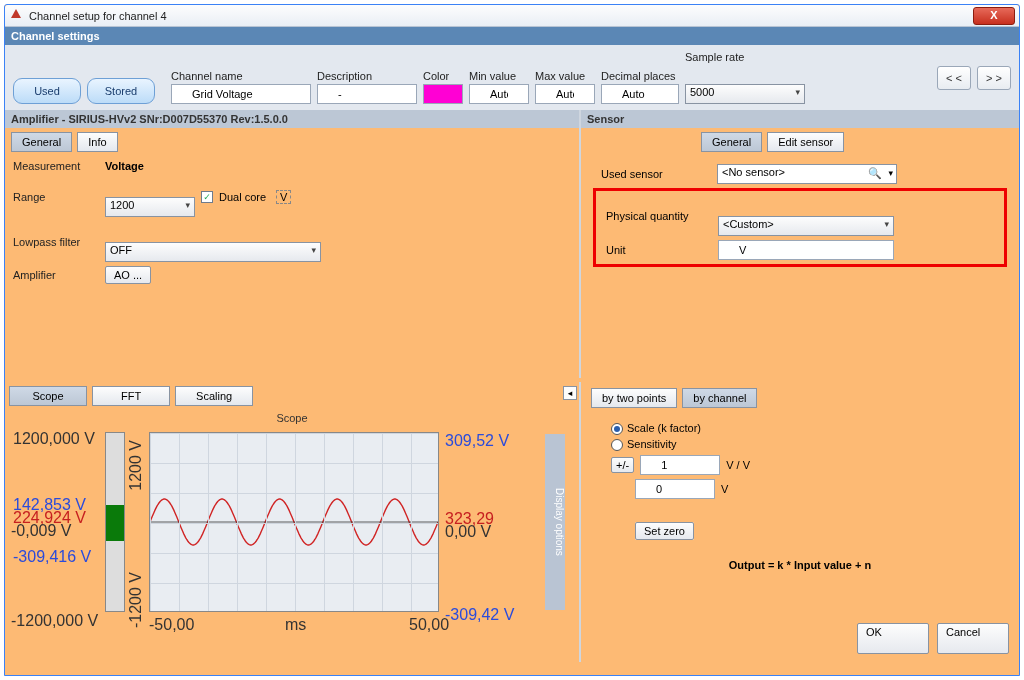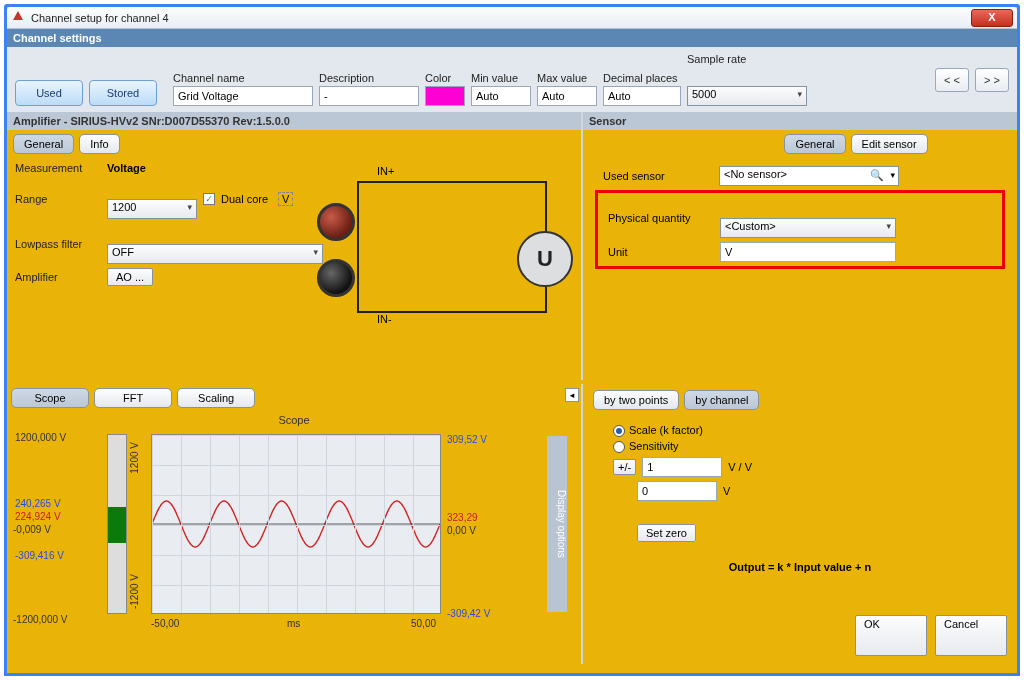--- a/index.html
+++ b/index.html
@@ -1,69 +1,69 @@
 <!DOCTYPE html>
 <html><head>
 <meta charset="utf-8">
 <style>
   * { box-sizing: border-box; font-family: Tahoma, Arial, sans-serif; font-size: 11px; }
   body { margin: 0; padding: 4px; background: #fff; width: 1024px; height: 680px; overflow: hidden; }
-  .window { border: 3px solid #3b82f6; border-radius: 3px 3px 0 0; background: #eab308; height: 672px; position: relative; }
+  .window { border: 1px solid #3b82f6; border-radius: 3px 3px 0 0; background: #fdba74; height: 672px; position: relative; }
   .titlebar { height: 22px; background: linear-gradient(#fdfdfd,#e9eef5); border-bottom: 1px solid #b8c4d4; display: flex; align-items: center; padding: 0 4px; border-radius: 3px 3px 0 0; }
   .titlebar .appicon { width: 14px; height: 14px; margin-right: 6px; display: inline-block; position: relative; }
   .titlebar .appicon::before { content:""; position:absolute; left:2px; top:0; border-left:5px solid transparent; border-right:5px solid transparent; border-bottom:9px solid #c0392b; }
   .titlebar-title { color: #222; }
   .closebtn { margin-left: auto; width: 42px; height: 18px; background: linear-gradient(#e76a5a,#c72f1e); border: 1px solid #8b1d10; border-radius: 3px; color: #fff; text-align: center; line-height: 14px; font-weight: bold; cursor: pointer; }
   .section-hdr { background: #5b87b5; color: #fff; font-weight: bold; padding: 3px 6px; }
   .panel { background: #e3e8ef; padding: 6px; }
   .toprow { display: flex; align-items: flex-end; gap: 6px; padding: 6px 8px; }
-  .pillbtn { width: 68px; height: 26px; border: 1px solid #6ea0d6; border-radius: 4px; background: linear-gradient(#e9f4ff,#bcdcf8); color: #1a3d6d; cursor: pointer; }
+  .pillbtn { width: 68px; height: 26px; border: 1px solid #6ea0d6; border-radius: 9px; background: linear-gradient(#e9f4ff,#bcdcf8); color: #1a3d6d; cursor: pointer; }
   .lbl { color: #222; margin-bottom: 2px; }
-  .fld { background: #fff; border: 1px solid #9aa7b8; height: 20px; padding: 2px 4px; }
+  .fld { background: #fff; border: 1px solid #9aa7b8; height: 20px; padding: 2px 20px; }
   .sel { background: linear-gradient(#fdfdfd,#e6e9ee); border: 1px solid #8893a2; height: 20px; padding: 1px 16px 1px 4px; position: relative; cursor: pointer; margin-top: 21px; }
   .sel::after { content: "▾"; position: absolute; right: 4px; top: 2px; color: #444; font-size: 9px; }
   .navbtn { width: 34px; height: 24px; border: 1px solid #9aa7b8; border-radius: 3px; background: linear-gradient(#fff,#e8ecf1); cursor: pointer; text-align: center; line-height: 22px; color: #333; }
   .cols { display: flex; height: 268px; }
   .colL { width: 576px; border-right: 2px solid #cfd6df; }
   .colR { flex: 1; }
   .subhdr { background: #bcc7d5; color: #333; padding: 3px 6px; font-weight: bold; }
   .tabs { padding: 4px 6px 0 6px; }
-  .tab { display: inline-block; padding: 3px 10px; border: 1px solid #8893a2; background: linear-gradient(#fdfdfd,#e4e8ee); cursor: pointer; border-radius: 5px; margin-right: 2px; }
+  .tab { display: inline-block; padding: 3px 10px; border: 1px solid #8893a2; background: linear-gradient(#fdfdfd,#e4e8ee); cursor: pointer; border-radius: 0; margin-right: 2px; }
   .tab.active { background: linear-gradient(#cfd9e6,#bcc7d5); }
   .formrow { display: flex; align-items: center; padding: 2px 8px; gap: 6px; }
   .formrow .k { width: 86px; color: #222; }
   .chk { width: 12px; height: 12px; border: 1px solid #6f7b8c; background: #fff; display: inline-block; text-align: center; line-height: 10px; font-size: 9px; color: #2a5; }
   .btn-sm { padding: 2px 8px; border: 1px solid #8893a2; background: linear-gradient(#fdfdfd,#e6e9ee); cursor: pointer; border-radius: 2px; }
   .diagram { position: absolute; left: 300px; top: 156px; width: 270px; height: 200px; }
   .wire { position: absolute; background: #222; }
   .connector { position: absolute; width: 38px; height: 38px; border-radius: 50%; border: 3px solid #333; }
   .conn-red { background: radial-gradient(circle at 35% 35%, #c85b4a, #6b1e12 70%); }
   .conn-blk { background: radial-gradient(circle at 35% 35%, #666, #111 70%); }
   .meter { position: absolute; width: 56px; height: 56px; border-radius: 50%; border: 2px solid #333; background: #dcdedf; text-align: center; line-height: 52px; font-size: 22px; font-weight: bold; color: #222; }
   .redbox { border: 3px solid #e00; }
   .lower { display: flex; height: 280px; margin-top: 4px; }
   .lowL { width: 576px; border-right: 2px solid #cfd6df; padding: 4px; position: relative; }
   .lowR { flex: 1; padding: 6px 10px; position: relative; }
   .scope-tabs .tab { width: 78px; text-align: center; padding: 3px 0; }
   .scope-area { position: relative; margin-top: 6px; height: 220px; }
   .scope-title { text-align: center; color: #333; }
-  .axis-lbl { position: absolute; font-size: 10px; color: #333; }
+  .axis-lbl { position: absolute; font-size: 16px; color: #333; }
   .axis-blue { color: #2a4bdc; }
   .axis-red { color: #c62020; }
   .grid { position: absolute; left: 140px; top: 20px; width: 290px; height: 180px; border: 1px solid #888; background: #e9edf2; }
   .grid::before, .grid::after { content:""; position:absolute; inset:0; background-image: linear-gradient(to right, #cfd6df 1px, transparent 1px), linear-gradient(to bottom, #cfd6df 1px, transparent 1px); background-size: 29px 30px; pointer-events:none; }
   .bar { position: absolute; left: 96px; top: 20px; width: 20px; height: 180px; background: #ddd; border: 1px solid #888; }
   .bar .fill { position: absolute; left:0; right:0; top:72px; height:36px; background: #0a7a0a; }
   .display-opt { position: absolute; right: 0; top: 22px; width: 20px; height: 176px; background: #b9c4d3; writing-mode: vertical-rl; text-align: center; color: #fff; font-size: 10px; cursor: pointer; }
   .toggle-arrow { position:absolute; right:2px; top:4px; width:14px; height:14px; border:1px solid #8893a2; background:#fdfdfd; text-align:center; line-height:12px; font-size:9px; cursor:pointer; }
   svg.sine { position:absolute; left:0; top:0; width:100%; height:100%; }
   .radio { width:12px; height:12px; border:1px solid #555; border-radius:50%; display:inline-block; vertical-align:middle; margin-right:4px; position:relative; background:#fff; }
   .radio.on::after { content:""; position:absolute; left:2px; top:2px; width:6px; height:6px; border-radius:50%; background:#2a5dab; }
   .okrow { position:absolute; right:10px; bottom:8px; display:flex; gap:8px; }
-  .okrow .btn-sm { width:72px; height:41px; }
+  .okrow .btn-sm { width:72px; height:31px; }
   .outtxt { text-align:center; font-weight:bold; margin-top:22px; }
   .searchsel { background:#fff; border:1px solid #8893a2; height:20px; padding:1px 20px 1px 4px; position:relative; }
   .searchsel .mag { position:absolute; right:14px; top:2px; }
   .searchsel::after { content:"▾"; position:absolute; right:3px; top:3px; font-size:9px; }
 </style>
 </head>
 <body>
 
 <div class="window">
   <div class="titlebar">
@@ -136,37 +136,25 @@
         <div class="formrow">
           <span class="k">Lowpass filter</span>
           <div class="sel" style="width:216px"><span>OFF</span></div>
         </div>
         <div class="formrow">
           <span class="k">Amplifier</span>
           <span class="btn-sm">AO ...</span>
         </div>
       </div>
 
-      <div class="diagram">
-        <div class="wire" style="left:50px; top:18px; width:190px; height:2px;"></div>
-        <div class="wire" style="left:50px; top:18px; width:2px; height:130px;"></div>
-        <div class="wire" style="left:50px; top:148px; width:190px; height:2px;"></div>
-        <div class="wire" style="left:238px; top:18px; width:2px; height:52px;"></div>
-        <div class="wire" style="left:238px; top:124px; width:2px; height:26px;"></div>
-        <span style="position:absolute; left:70px; top:2px;">IN+</span>
-        <span style="position:absolute; left:70px; top:150px;">IN-</span>
-        <div class="connector conn-red" style="left:10px; top:40px;"></div>
-        <div class="connector conn-blk" style="left:10px; top:96px;"></div>
-        <div class="meter" style="left:210px; top:68px;">U</div>
-      </div>
     </div>
 
     <div class="colR">
       <div class="subhdr">Sensor</div>
-      <div class="tabs" style="text-align:center; padding-left:120px;">
+      <div class="tabs" style="text-align:left; padding-left:120px;">
         <span class="tab active">General</span>
         <span class="tab">Edit sensor</span>
       </div>
       <div style="padding:10px 12px;">
         <div class="formrow">
           <span style="width:110px">Used sensor</span>
           <div class="searchsel" style="width:180px">
             <span>&lt;No sensor&gt;</span>
             <span class="mag">🔍</span>
           </div>
@@ -190,21 +178,21 @@
       <div class="scope-tabs">
         <span class="tab active">Scope</span>
         <span class="tab">FFT</span>
         <span class="tab">Scaling</span>
       </div>
       <div class="toggle-arrow">◂</div>
       <div class="scope-area">
         <div class="scope-title">Scope</div>
         <span class="axis-lbl" style="left:4px; top:18px;">1200,000 V</span>
         <span class="axis-lbl" style="left:2px; top:200px;">-1200,000 V</span>
-        <span class="axis-lbl axis-blue" style="left:4px; top:84px;">240,265 V</span>
+        <span class="axis-lbl axis-blue" style="left:4px; top:84px;">142,853 V</span>
         <span class="axis-lbl axis-red" style="left:4px; top:97px;">224,924 V</span>
         <span class="axis-lbl" style="left:2px; top:110px;">-0,009 V</span>
         <span class="axis-lbl axis-blue" style="left:4px; top:136px;">-309,416 V</span>
         <span class="axis-lbl axis-blue" style="left:436px; top:20px;">309,52 V</span>
         <span class="axis-lbl axis-red" style="left:436px; top:98px;">323,29</span>
         <span class="axis-lbl" style="left:436px; top:111px;">0,00 V</span>
         <span class="axis-lbl axis-blue" style="left:436px; top:194px;">-309,42 V</span>
         <span class="axis-lbl" style="left:140px; top:204px;">-50,00</span>
         <span class="axis-lbl" style="left:276px; top:204px;">ms</span>
         <span class="axis-lbl" style="left:400px; top:204px;">50,00</span>

